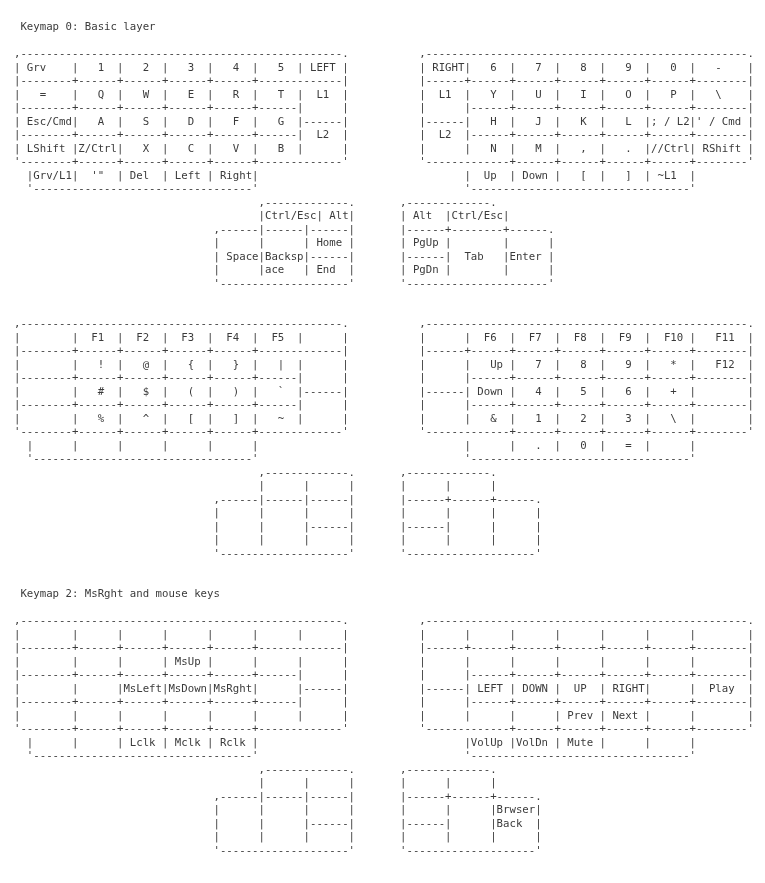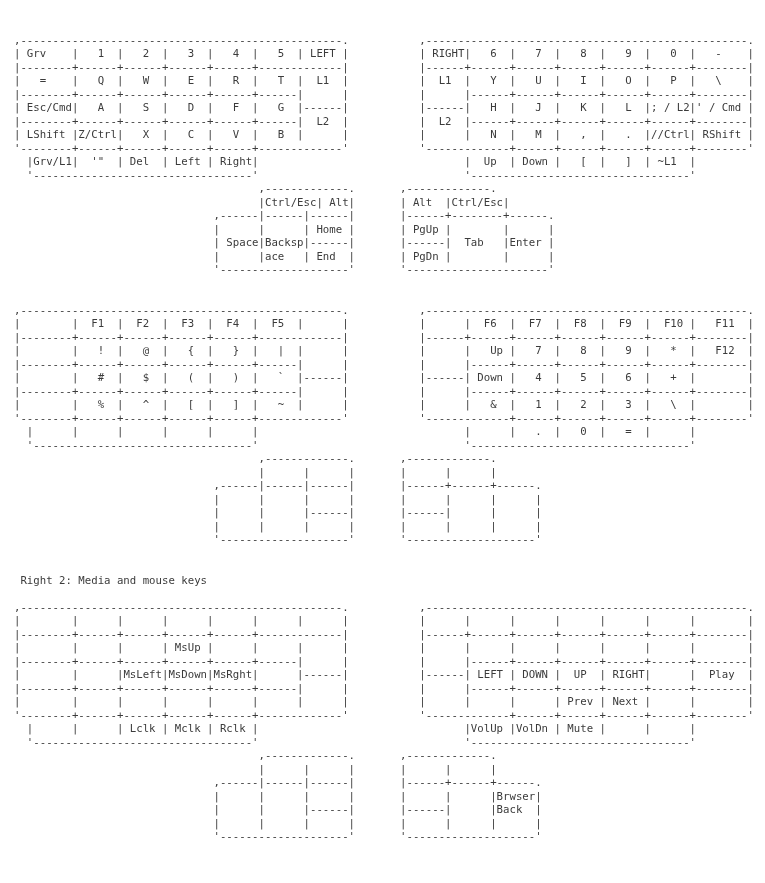--- a/index.html
+++ b/index.html
@@ -37,20 +37,21 @@
   .keymap-art {
     margin-top: 13.5px; 
   }
 </style>
 </head>
 <body style="background: rgb(255, 255, 255);">
 
 <div id="doc" style="color: rgb(59, 59, 59);">
 
   <div class="keymap-section">
+    <pre class="keymap-title">Keymap 0: Basic layer</pre>
     <pre class="keymap-art">,--------------------------------------------------.           ,--------------------------------------------------.
 | Grv    |   1  |   2  |   3  |   4  |   5  | LEFT |           | RIGHT|   6  |   7  |   8  |   9  |   0  |   -    |
 |--------+------+------+------+------+-------------|           |------+------+------+------+------+------+--------|
 |   =    |   Q  |   W  |   E  |   R  |   T  |  L1  |           |  L1  |   Y  |   U  |   I  |   O  |   P  |   \    |
 |--------+------+------+------+------+------|      |           |      |------+------+------+------+------+--------|
 | Esc/Cmd|   A  |   S  |   D  |   F  |   G  |------|           |------|   H  |   J  |   K  |   L  |; / L2|' / Cmd |
 |--------+------+------+------+------+------|  L2  |           |  L2  |------+------+------+------+------+--------|
 | LShift |Z/Ctrl|   X  |   C  |   V  |   B  |      |           |      |   N  |   M  |   ,  |   .  |//Ctrl| RShift |
 '--------+------+------+------+------+-------------'           '-------------+------+------+------+------+--------'
   |Grv/L1|  '"  | Del  | Left | Right|                                |  Up  | Down |   [  |   ]  | ~L1  |
@@ -79,21 +80,21 @@
                                       ,-------------.       ,-------------.
                                       |      |      |       |      |      |
                                ,------|------|------|       |------+------+------.
                                |      |      |      |       |      |      |      |
                                |      |      |------|       |------|      |      |
                                |      |      |      |       |      |      |      |
                                '--------------------'       '--------------------'</pre>
   </div>
 
   <div class="keymap-section">
-    <pre class="keymap-title">Right 2: Media and mouse keys</pre>
+    <pre class="keymap-title">Keymap 2: MsRght and mouse keys</pre>
     <pre class="keymap-art">,--------------------------------------------------.           ,--------------------------------------------------.
 |        |      |      |      |      |      |      |           |      |      |      |      |      |      |        |
 |--------+------+------+------+------+-------------|           |------+------+------+------+------+------+--------|
 |        |      |      | MsUp |      |      |      |           |      |      |      |      |      |      |        |
 |--------+------+------+------+------+------|      |           |      |------+------+------+------+------+--------|
 |        |      |MsLeft|MsDown|MsRght|      |------|           |------| LEFT | DOWN |  UP  | RIGHT|      |  Play  |
 |--------+------+------+------+------+------|      |           |      |------+------+------+------+------+--------|
 |        |      |      |      |      |      |      |           |      |      |      | Prev | Next |      |        |
 '--------+------+------+------+------+-------------'           '-------------+------+------+------+------+--------'
   |      |      | Lclk | Mclk | Rclk |                                |VolUp |VolDn | Mute |      |      |

